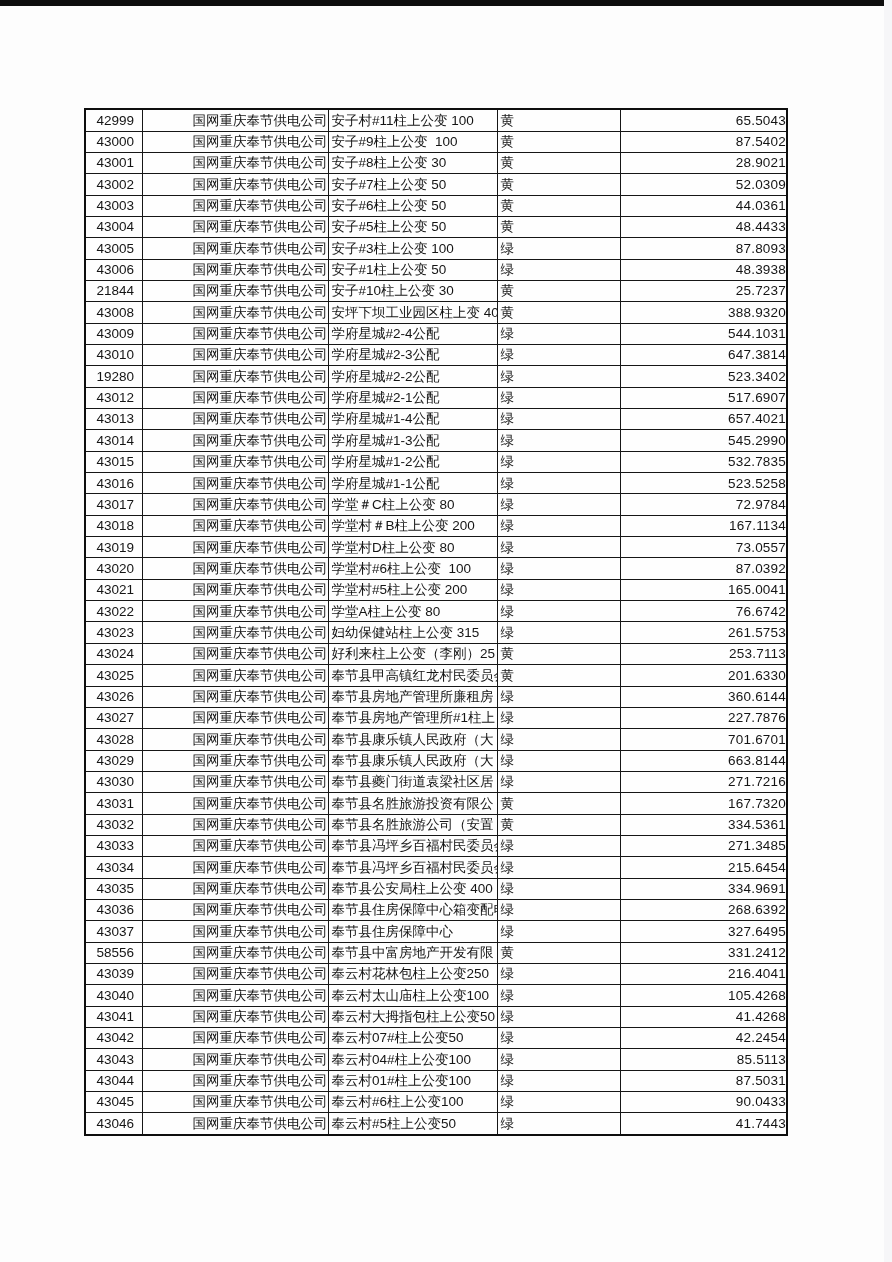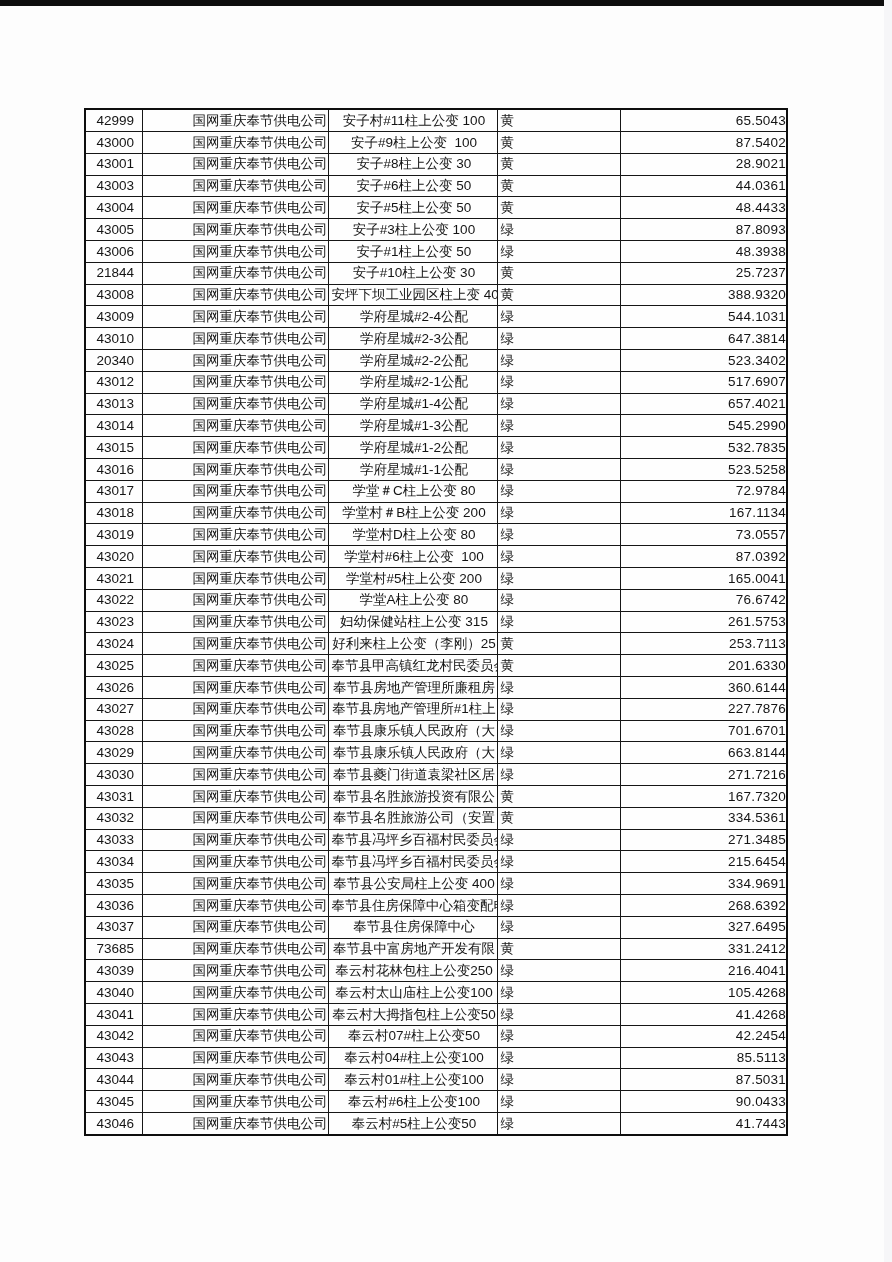--- a/index.html
+++ b/index.html
@@ -51,21 +51,21 @@
     vertical-align: middle;
   }
   table.data-table { border: 2.5px solid #0e0e0e; }
   col.c-id      { width: 57px;  }
   col.c-company { width: 186px; }
   col.c-name    { width: 169px; }
   col.c-status  { width: 123px; }
   col.c-value   { width: 167px; }
   td.cell-id     { text-align: center; padding: 0; }
   td.cell-company{ text-align: right; padding-left: 5px; }
-  td.cell-name   { text-align: center; padding-left: 3px; padding-right: 0; }
+  td.cell-name   { text-align: left; padding-left: 3px; padding-right: 0; }
   td.cell-status { text-align: left; padding-left: 2px; }
   td.cell-value  { text-align: right; padding: 0; letter-spacing: 0.2px; }
 </style>
 </head>
 <body>
 
 <div class="top-bar"></div>
 <div class="right-edge"></div>
 
 <table class="data-table">
@@ -92,20 +92,27 @@
     <td class="cell-value">87.5402</td>
   </tr>
       <tr>
     <td class="cell-id">43001</td>
     <td class="cell-company">国网重庆奉节供电公司</td>
     <td class="cell-name">安子#8柱上公变 30</td>
     <td class="cell-status">黄</td>
     <td class="cell-value">28.9021</td>
   </tr>
       <tr>
+    <td class="cell-id">43002</td>
+    <td class="cell-company">国网重庆奉节供电公司</td>
+    <td class="cell-name">安子#7柱上公变 50</td>
+    <td class="cell-status">黄</td>
+    <td class="cell-value">52.0309</td>
+  </tr>
+      <tr>
     <td class="cell-id">43003</td>
     <td class="cell-company">国网重庆奉节供电公司</td>
     <td class="cell-name">安子#6柱上公变 50</td>
     <td class="cell-status">黄</td>
     <td class="cell-value">44.0361</td>
   </tr>
       <tr>
     <td class="cell-id">43004</td>
     <td class="cell-company">国网重庆奉节供电公司</td>
     <td class="cell-name">安子#5柱上公变 50</td>
@@ -148,21 +155,21 @@
     <td class="cell-value">544.1031</td>
   </tr>
       <tr>
     <td class="cell-id">43010</td>
     <td class="cell-company">国网重庆奉节供电公司</td>
     <td class="cell-name">学府星城#2-3公配</td>
     <td class="cell-status">绿</td>
     <td class="cell-value">647.3814</td>
   </tr>
       <tr>
-    <td class="cell-id">20340</td>
+    <td class="cell-id">19280</td>
     <td class="cell-company">国网重庆奉节供电公司</td>
     <td class="cell-name">学府星城#2-2公配</td>
     <td class="cell-status">绿</td>
     <td class="cell-value">523.3402</td>
   </tr>
       <tr>
     <td class="cell-id">43012</td>
     <td class="cell-company">国网重庆奉节供电公司</td>
     <td class="cell-name">学府星城#2-1公配</td>
     <td class="cell-status">绿</td>
@@ -337,21 +344,21 @@
     <td class="cell-value">268.6392</td>
   </tr>
       <tr>
     <td class="cell-id">43037</td>
     <td class="cell-company">国网重庆奉节供电公司</td>
     <td class="cell-name">奉节县住房保障中心</td>
     <td class="cell-status">绿</td>
     <td class="cell-value">327.6495</td>
   </tr>
       <tr>
-    <td class="cell-id">73685</td>
+    <td class="cell-id">58556</td>
     <td class="cell-company">国网重庆奉节供电公司</td>
     <td class="cell-name">奉节县中富房地产开发有限</td>
     <td class="cell-status">黄</td>
     <td class="cell-value">331.2412</td>
   </tr>
       <tr>
     <td class="cell-id">43039</td>
     <td class="cell-company">国网重庆奉节供电公司</td>
     <td class="cell-name">奉云村花林包柱上公变250</td>
     <td class="cell-status">绿</td>

